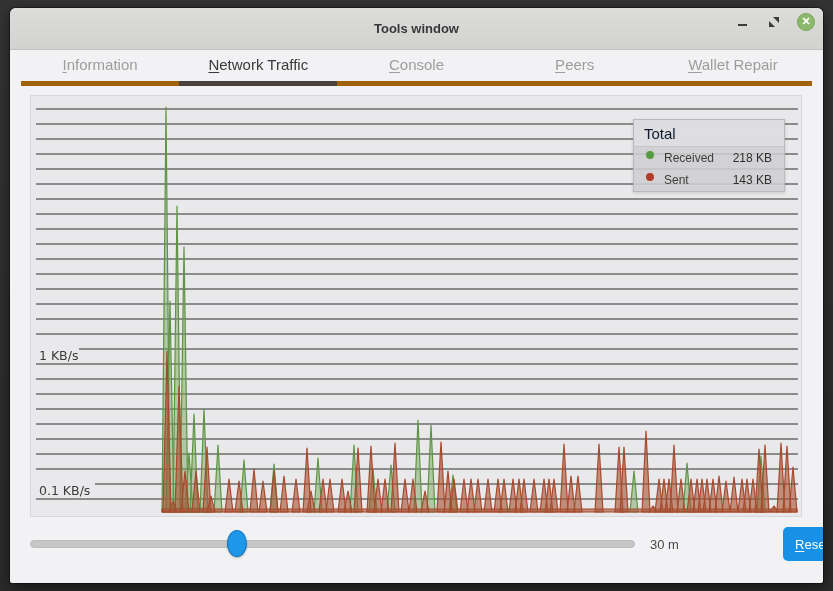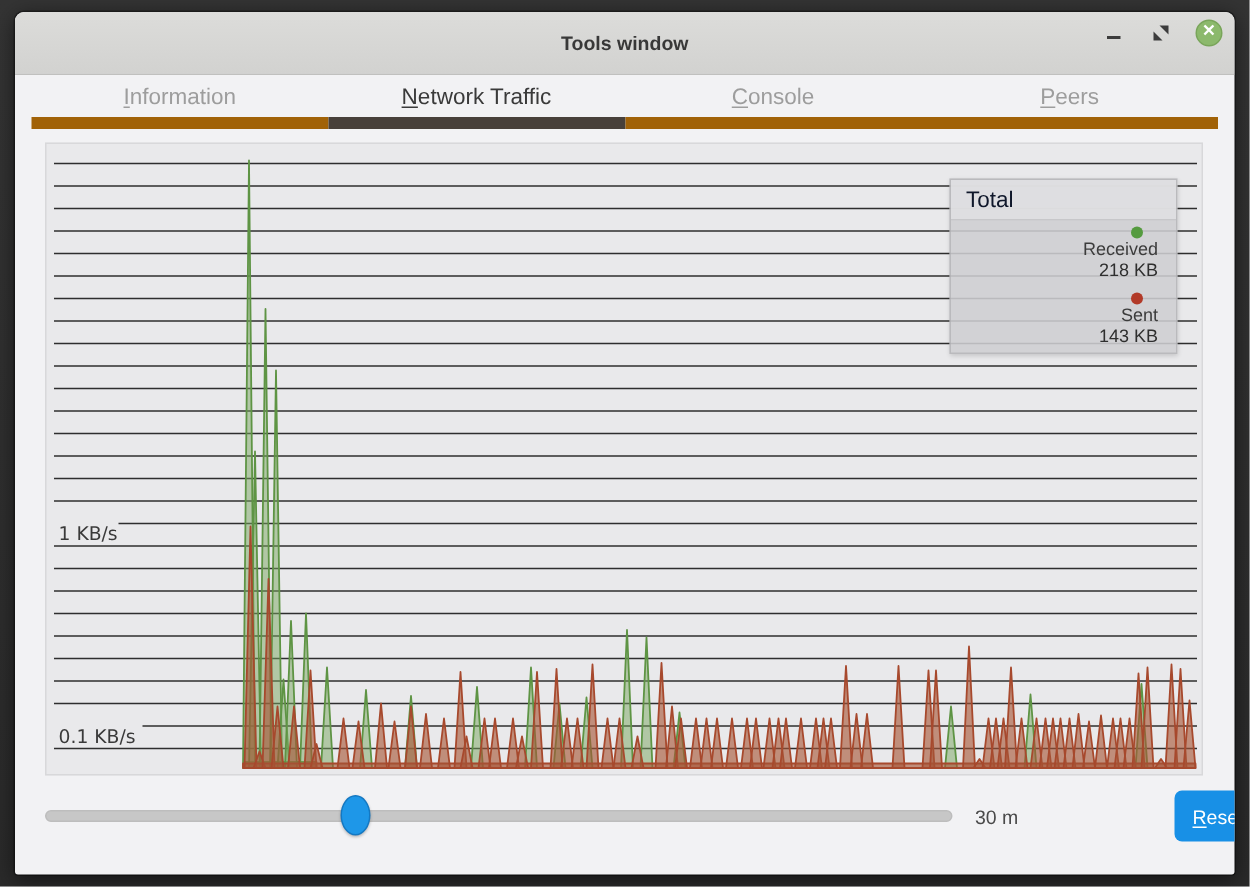--- a/index.html
+++ b/index.html
@@ -24,39 +24,39 @@
   .win-controls { position:absolute; right:8px; top:0; height:28px; display:flex; align-items:center; gap:14px; }
   .win-btn { width:18px; height:18px; display:flex; align-items:center; justify-content:center; cursor:default; }
   .minimize-glyph { width:9px; height:2px; background:#3c3c3c; margin-top:6px; }
   .close-btn { width:18px; height:18px; border-radius:50%; background:#8cb96c; border:1px solid #79a55a;
                display:flex; align-items:center; justify-content:center; }
   .close-glyph { color:#fff; font-size:11px; font-weight:bold; line-height:1; margin-top:-1px; }
 
   
   .tabbar { position:absolute; left:11px; top:36px; width:791px; height:42px; display:flex; }
   .tab { flex:1 1 0; text-align:center; font-size:15px; color:#9d9d9d; padding-top:12px;
-         border-bottom:8px solid #a16207; cursor:default; }
+         border-bottom:5px solid #a16207; cursor:default; }
   .tab.active { color:#3a3a3a; border-bottom-color:#48403a; }
   .tab u { text-decoration:underline; text-underline-offset:2px; text-decoration-thickness:1px; }
 
   
   .panel {
     position:absolute; left:20px; top:87px; width:772px; height:422px;
     background:#e9e9eb; border:1px solid #d8d8da;
   }
   .panel svg { position:absolute; left:0; top:0; }
 
   .legend {
     position:absolute; left:602px; top:23px; width:152px;
     background:rgba(206,206,210,0.88); border:1px solid rgba(170,170,174,0.6);
     box-shadow:0 1px 3px rgba(0,0,0,0.15);
   }
   .legend-title { background:rgba(224,224,227,0.85); padding:5px 10px 4px 10px; font-size:15px; color:#0f172a;
                   border-bottom:1px solid rgba(175,175,180,0.5); }
-  .legend-row { display:flex; align-items:flex-end; padding:4px 12px 4px 12px; font-size:12px; color:#3c3c3c;flex-direction:column; }
+  .legend-row { display:flex; align-items:flex-start; padding:4px 12px 4px 12px; font-size:12px; color:#3c3c3c; }
   .legend-dot { width:8px; height:8px; border-radius:50%; margin-right:10px; flex:none; }
   .legend-label { flex:1 1 auto; }
   .legend-value { text-align:right; color:#2f2f2f; }
 
   
   .slider { position:absolute; left:20px; top:532px; width:605px; height:8px;
             background:#c7c7c7; border-radius:4px; border:1px solid #bdbdbd; }
   .slider-handle { position:absolute; left:217px; top:522px; width:20px; height:27px;
                    background:#1e97e8; border-radius:50%; border:1px solid #1478c2;
                    box-shadow:0 1px 2px rgba(0,0,0,0.25); }
@@ -88,20 +88,21 @@
         <span class="close-glyph">✕</span>
       </div>
     </div>
   </div>
 
   <div class="tabbar">
       <div class="tab"><u>I</u>nformation</div>
       <div class="tab active"><u>N</u>etwork Traffic</div>
       <div class="tab"><u>C</u>onsole</div>
       <div class="tab"><u>P</u>eers</div>
+      <div class="tab"><u>W</u>allet Repair</div>
     </div>
 
   <div class="panel">
     <svg width="772" height="422">
         <line x1="5" y1="13" x2="767" y2="13" stroke="#2e2e2e" stroke-width="1"></line>
         <line x1="5" y1="28" x2="767" y2="28" stroke="#2e2e2e" stroke-width="1"></line>
         <line x1="5" y1="43" x2="767" y2="43" stroke="#2e2e2e" stroke-width="1"></line>
         <line x1="5" y1="58" x2="767" y2="58" stroke="#2e2e2e" stroke-width="1"></line>
         <line x1="5" y1="73" x2="767" y2="73" stroke="#2e2e2e" stroke-width="1"></line>
         <line x1="5" y1="88" x2="767" y2="88" stroke="#2e2e2e" stroke-width="1"></line>

